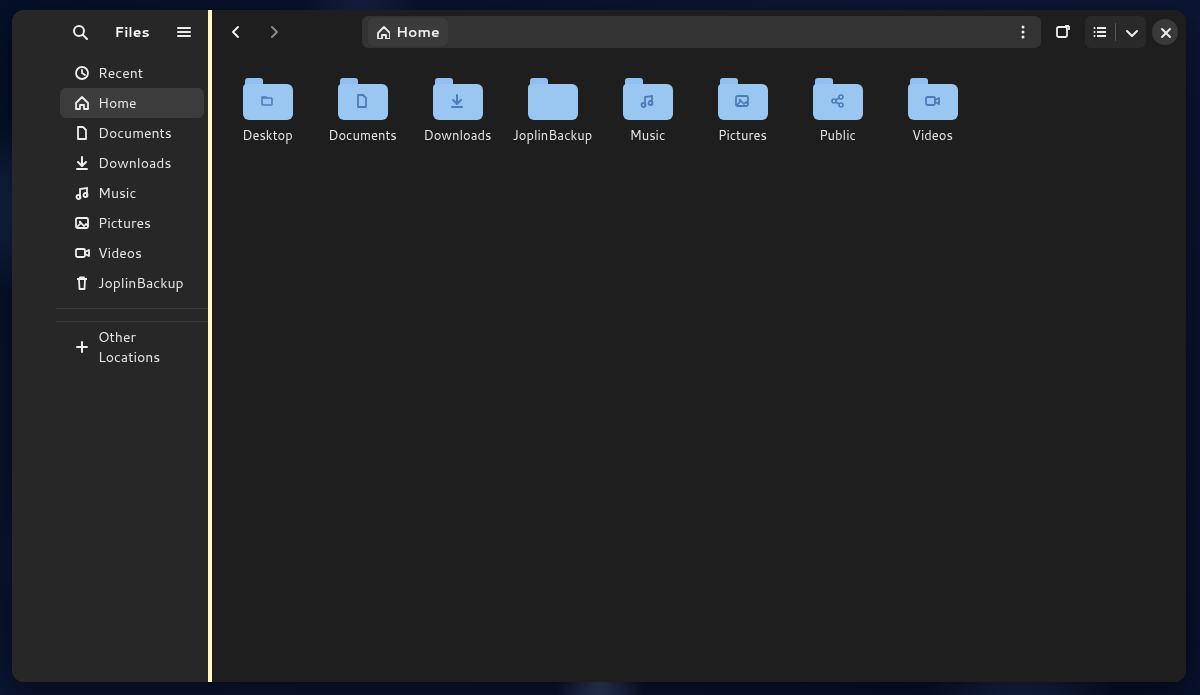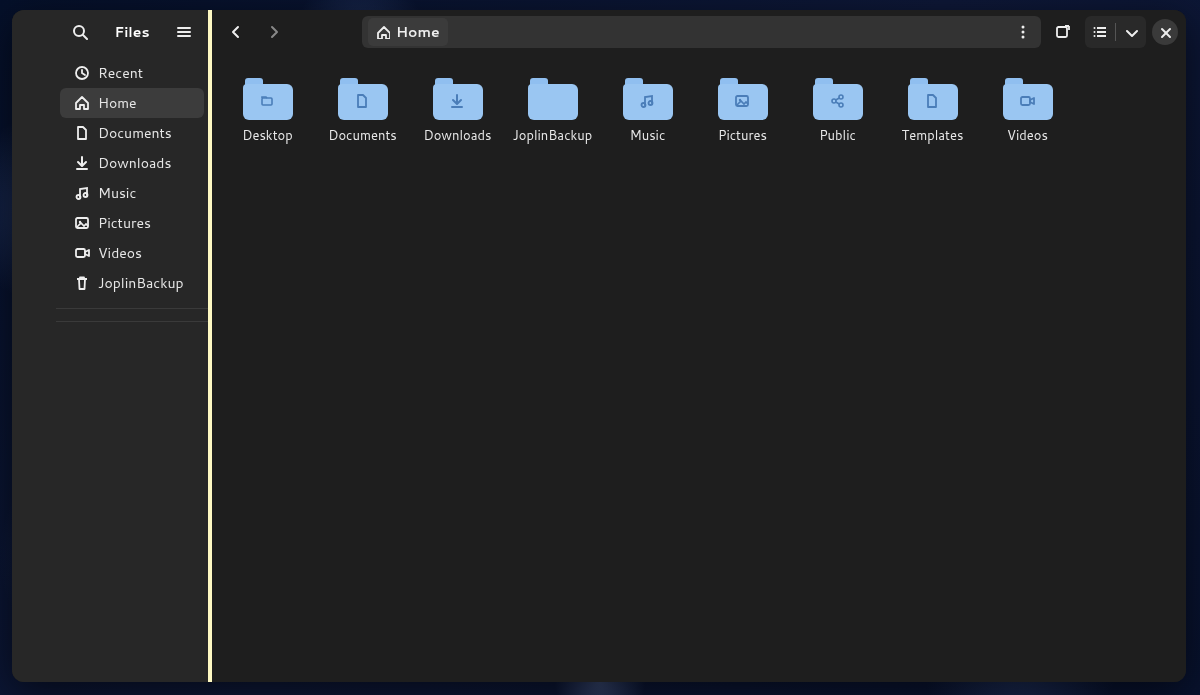--- a/index.html
+++ b/index.html
@@ -366,20 +366,30 @@
           <span class="icon">
             <svg width="16" height="16">
               <use href="#i-trash"></use>
             </svg>
           </span>
           <span>JoplinBackup</span>
         </div>
       </div>
     <div class="side-sep"></div>
     <div class="side-sep"></div>
+    <div class="sidebar-list" id="side-other">
+        <div class="side-item">
+          <span class="icon">
+            <svg width="16" height="16">
+              <use href="#i-plus"></use>
+            </svg>
+          </span>
+          <span>Other Locations</span>
+        </div>
+      </div>
   </div>
 
   <div class="main">
     <div class="toolbar">
       <div class="tbtn">
         <span>
             <svg width="16" height="16">
               <use href="#i-chevron-left"></use>
             </svg>
           </span>
@@ -534,33 +544,20 @@
               </div>
             </div>
             <div class="folder-label">Public</div>
           </div>
           <div class="folder">
             <div class="folder-icon">
               <div class="folder-tab"></div>
               <div class="folder-body">
                 <span class="folder-glyph">
                   <svg width="18" height="18">
-                    <use href="#i-document"></use>
-                  </svg>
-                </span>
-              </div>
-            </div>
-            <div class="folder-label">Templates</div>
-          </div>
-          <div class="folder">
-            <div class="folder-icon">
-              <div class="folder-tab"></div>
-              <div class="folder-body">
-                <span class="folder-glyph">
-                  <svg width="18" height="18">
                     <use href="#i-video"></use>
                   </svg>
                 </span>
               </div>
             </div>
             <div class="folder-label">Videos</div>
           </div>
         </div>
     </div>
   </div>

